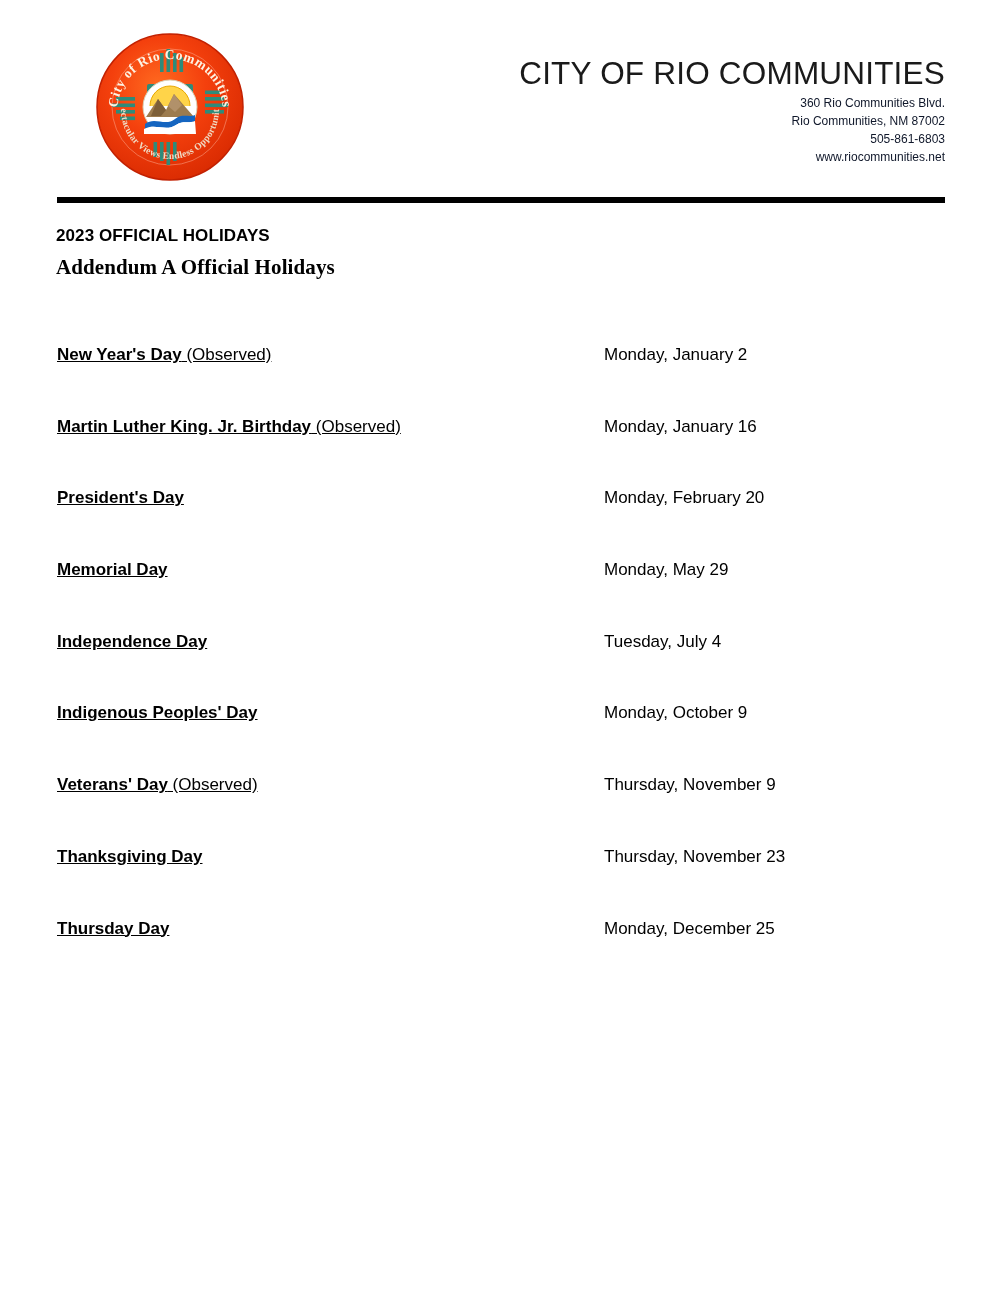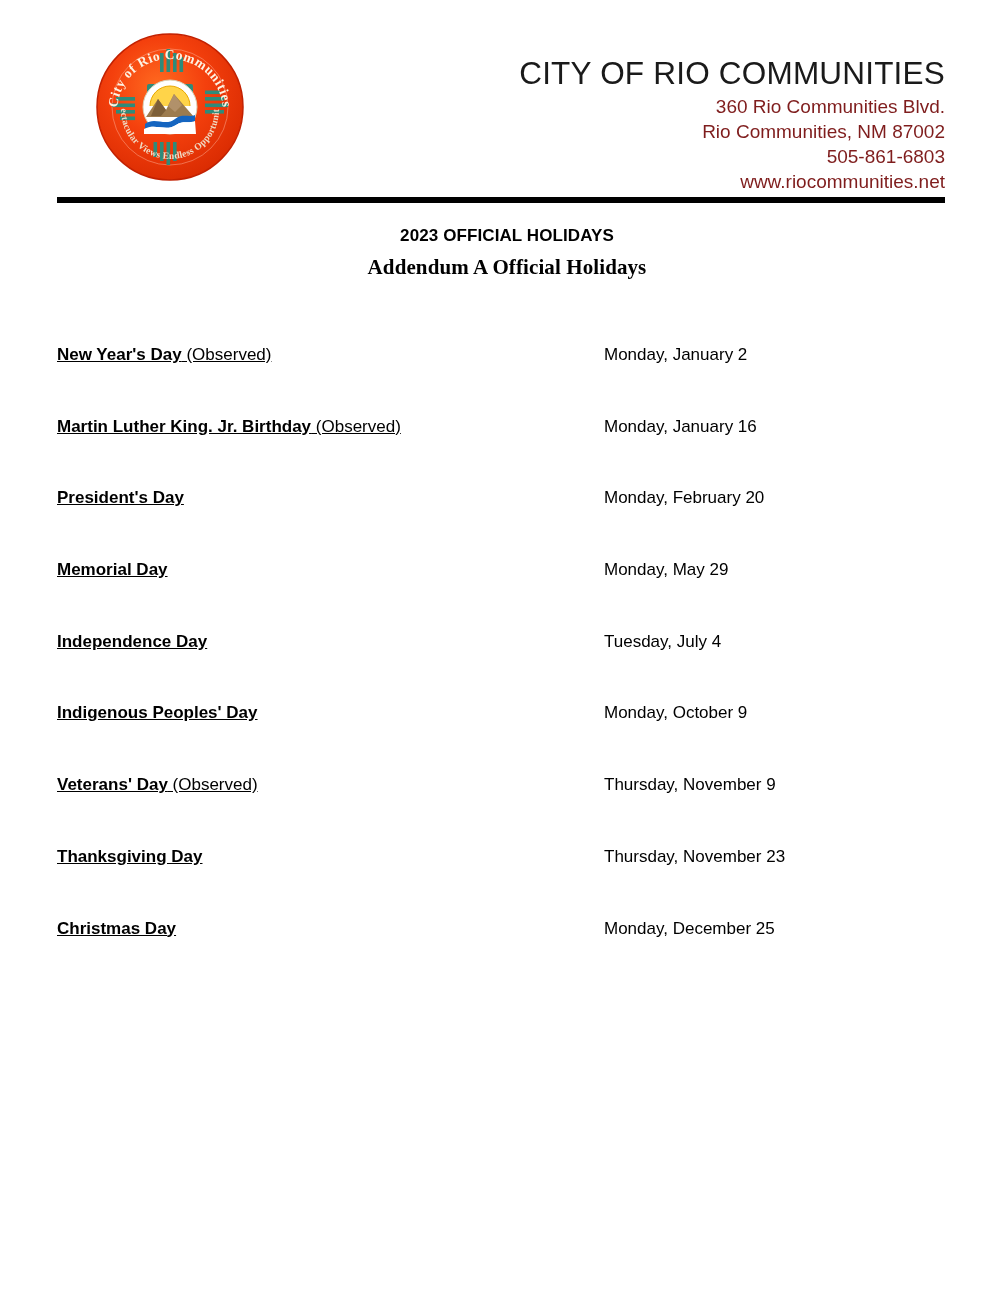--- a/index.html
+++ b/index.html
@@ -57,43 +57,42 @@
     font-family: "Liberation Sans", sans-serif;
     font-size: 31.5px;
     font-weight: 400;
     letter-spacing: 0.2px;
     color: #1a1a1a;
     white-space: nowrap;
     margin: 0 0 7px 0;
   }
   .org-line {
     font-family: "Liberation Sans", sans-serif;
-    font-size: 19px;
-    font-weight: 400;
-    color: #7f1d1d;
+    font-size: 12px;
+    font-weight: 400;
+    color: #0f172a;
     white-space: nowrap;
     margin: 0 0 6px 0;
   }
 
   .rule {
     position: absolute;
     left: 57px;
     top: 197px;
     width: 888px;
     height: 6px;
     background: #000000;
   }
 
   
   .titles {
     position: absolute;
-    left: 63px;
+    left: 56px;
     top: 226px;
     width: 888px;
-    text-align: center;
   }
   .doc-title {
     font-family: "Liberation Sans", sans-serif;
     font-size: 17px;
     font-weight: bold;
     letter-spacing: 0.1px;
     margin: 0 0 9px 0;
   }
   .doc-subtitle {
     font-family: Liberation Serif, serif;
@@ -257,18 +256,18 @@
       </div>
       <div class="holiday-row">
         <div class="holiday-name"><span class="h-main">Veterans' Day</span><span class="h-note"> (Observed)</span></div>
         <div class="holiday-date">Thursday, November 9</div>
       </div>
       <div class="holiday-row">
         <div class="holiday-name"><span class="h-main">Thanksgiving Day</span><span class="h-note"></span></div>
         <div class="holiday-date">Thursday, November 23</div>
       </div>
       <div class="holiday-row">
-        <div class="holiday-name"><span class="h-main">Christmas Day</span><span class="h-note"></span></div>
+        <div class="holiday-name"><span class="h-main">Thursday Day</span><span class="h-note"></span></div>
         <div class="holiday-date">Monday, December 25</div>
       </div>
     </div>
 
 </div>
 
 </body></html>

